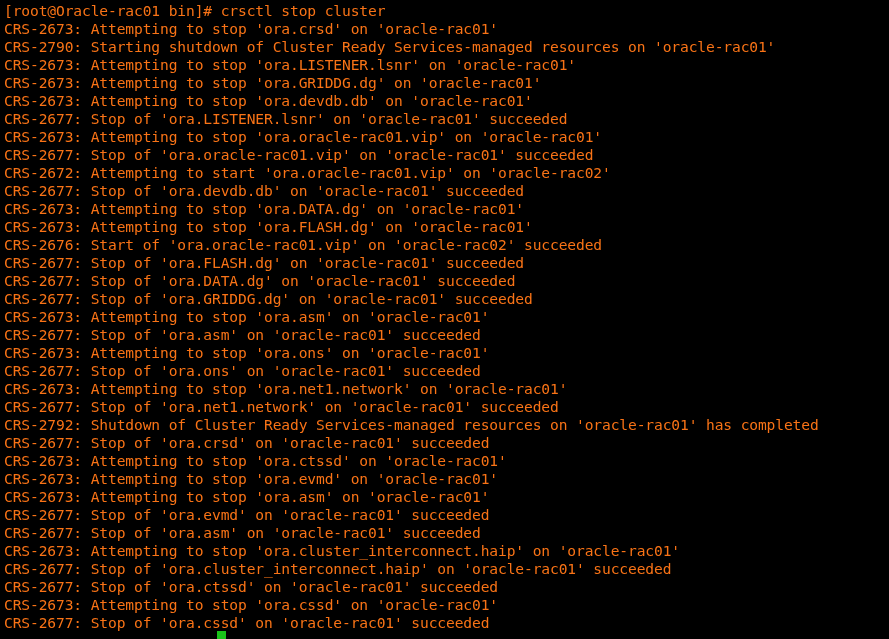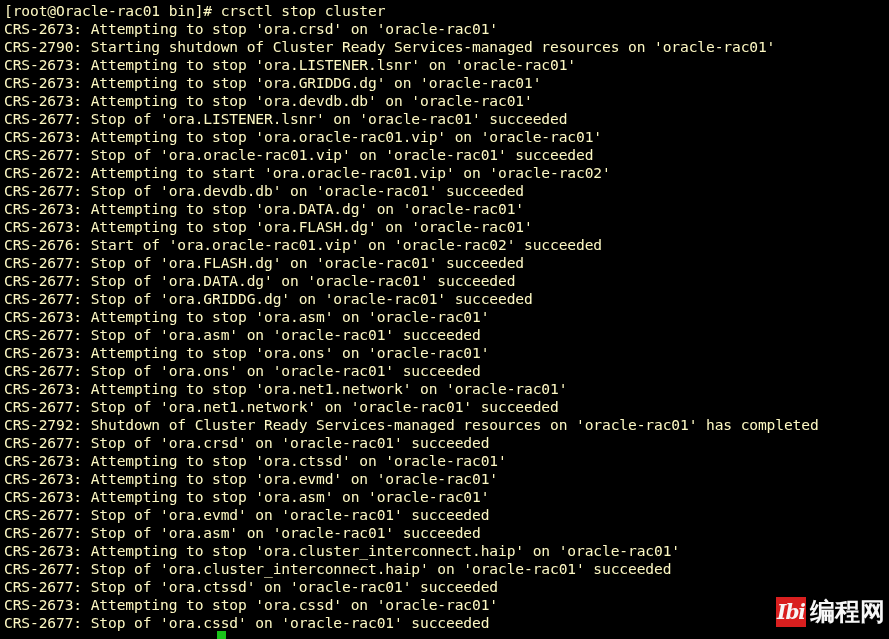--- a/index.html
+++ b/index.html
@@ -28,21 +28,21 @@
     color: #d6d6d6;
     padding: 2px 0 0 4px;
     box-sizing: border-box;
     white-space: pre;
     overflow: hidden;
   }
   .tline {
     display: block;
     height: 18px;
     white-space: pre;
-    color: #fef9c3;
+    color: #f97316;
   }
   #cursor {
     position: absolute;
     left: 217px;
     top: 631px;
     width: 9px;
     height: 8px;
     background: #19c319;
   }
   #watermark {
@@ -76,17 +76,13 @@
     line-height: 30px;
     letter-spacing: 0px;
   }
 </style>
 </head>
 <body>
 
 <div id="screen">
   <div id="terminal"><span class="tline">[root@Oracle-rac01 bin]# crsctl stop cluster</span><span class="tline">CRS-2673: Attempting to stop 'ora.crsd' on 'oracle-rac01'</span><span class="tline">CRS-2790: Starting shutdown of Cluster Ready Services-managed resources on 'oracle-rac01'</span><span class="tline">CRS-2673: Attempting to stop 'ora.LISTENER.lsnr' on 'oracle-rac01'</span><span class="tline">CRS-2673: Attempting to stop 'ora.GRIDDG.dg' on 'oracle-rac01'</span><span class="tline">CRS-2673: Attempting to stop 'ora.devdb.db' on 'oracle-rac01'</span><span class="tline">CRS-2677: Stop of 'ora.LISTENER.lsnr' on 'oracle-rac01' succeeded</span><span class="tline">CRS-2673: Attempting to stop 'ora.oracle-rac01.vip' on 'oracle-rac01'</span><span class="tline">CRS-2677: Stop of 'ora.oracle-rac01.vip' on 'oracle-rac01' succeeded</span><span class="tline">CRS-2672: Attempting to start 'ora.oracle-rac01.vip' on 'oracle-rac02'</span><span class="tline">CRS-2677: Stop of 'ora.devdb.db' on 'oracle-rac01' succeeded</span><span class="tline">CRS-2673: Attempting to stop 'ora.DATA.dg' on 'oracle-rac01'</span><span class="tline">CRS-2673: Attempting to stop 'ora.FLASH.dg' on 'oracle-rac01'</span><span class="tline">CRS-2676: Start of 'ora.oracle-rac01.vip' on 'oracle-rac02' succeeded</span><span class="tline">CRS-2677: Stop of 'ora.FLASH.dg' on 'oracle-rac01' succeeded</span><span class="tline">CRS-2677: Stop of 'ora.DATA.dg' on 'oracle-rac01' succeeded</span><span class="tline">CRS-2677: Stop of 'ora.GRIDDG.dg' on 'oracle-rac01' succeeded</span><span class="tline">CRS-2673: Attempting to stop 'ora.asm' on 'oracle-rac01'</span><span class="tline">CRS-2677: Stop of 'ora.asm' on 'oracle-rac01' succeeded</span><span class="tline">CRS-2673: Attempting to stop 'ora.ons' on 'oracle-rac01'</span><span class="tline">CRS-2677: Stop of 'ora.ons' on 'oracle-rac01' succeeded</span><span class="tline">CRS-2673: Attempting to stop 'ora.net1.network' on 'oracle-rac01'</span><span class="tline">CRS-2677: Stop of 'ora.net1.network' on 'oracle-rac01' succeeded</span><span class="tline">CRS-2792: Shutdown of Cluster Ready Services-managed resources on 'oracle-rac01' has completed</span><span class="tline">CRS-2677: Stop of 'ora.crsd' on 'oracle-rac01' succeeded</span><span class="tline">CRS-2673: Attempting to stop 'ora.ctssd' on 'oracle-rac01'</span><span class="tline">CRS-2673: Attempting to stop 'ora.evmd' on 'oracle-rac01'</span><span class="tline">CRS-2673: Attempting to stop 'ora.asm' on 'oracle-rac01'</span><span class="tline">CRS-2677: Stop of 'ora.evmd' on 'oracle-rac01' succeeded</span><span class="tline">CRS-2677: Stop of 'ora.asm' on 'oracle-rac01' succeeded</span><span class="tline">CRS-2673: Attempting to stop 'ora.cluster_interconnect.haip' on 'oracle-rac01'</span><span class="tline">CRS-2677: Stop of 'ora.cluster_interconnect.haip' on 'oracle-rac01' succeeded</span><span class="tline">CRS-2677: Stop of 'ora.ctssd' on 'oracle-rac01' succeeded</span><span class="tline">CRS-2673: Attempting to stop 'ora.cssd' on 'oracle-rac01'</span><span class="tline">CRS-2677: Stop of 'ora.cssd' on 'oracle-rac01' succeeded</span></div>
   <div id="cursor"></div>
-  <div id="watermark">
-    <div id="wm-logo">Ibi</div>
-    <div id="wm-text">编程网</div>
-  </div>
 </div>
 
 </body></html>

